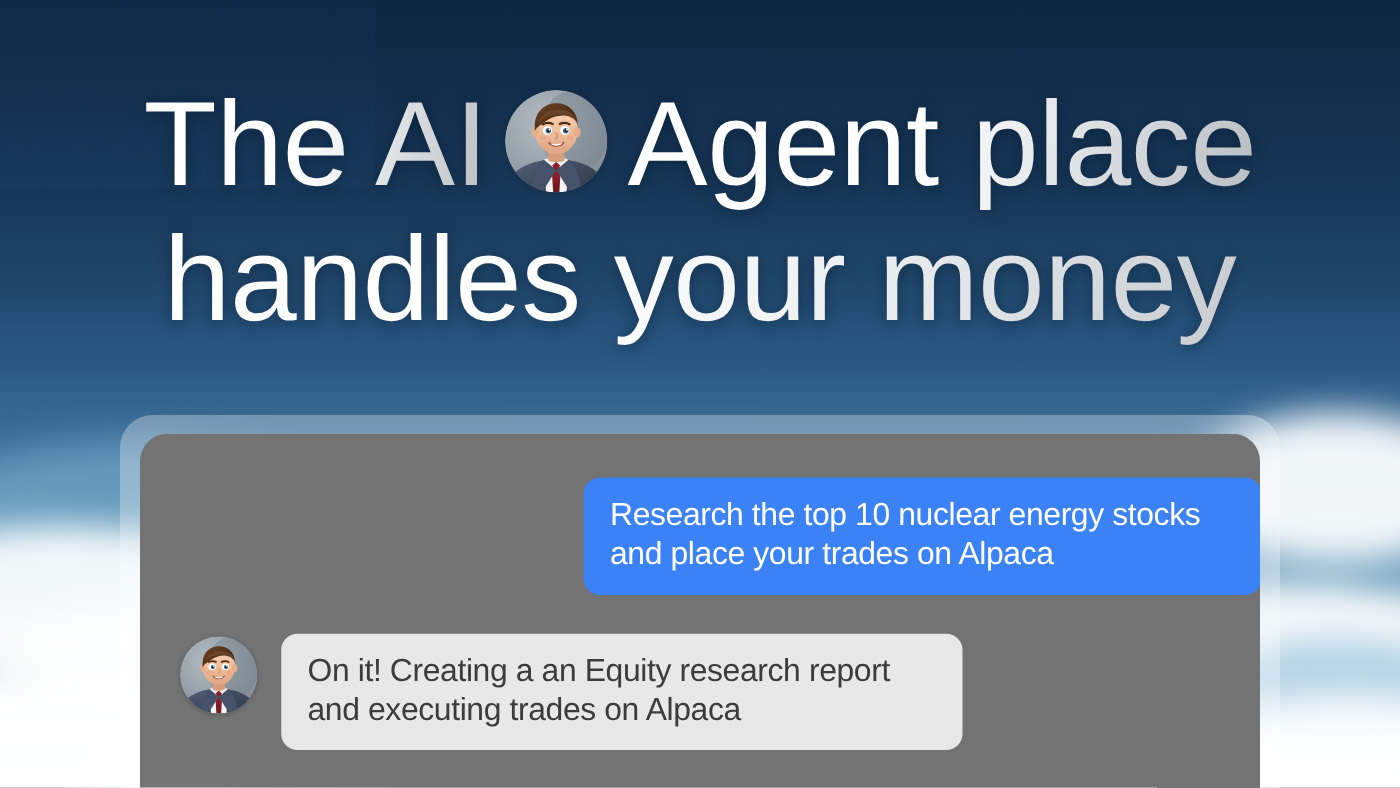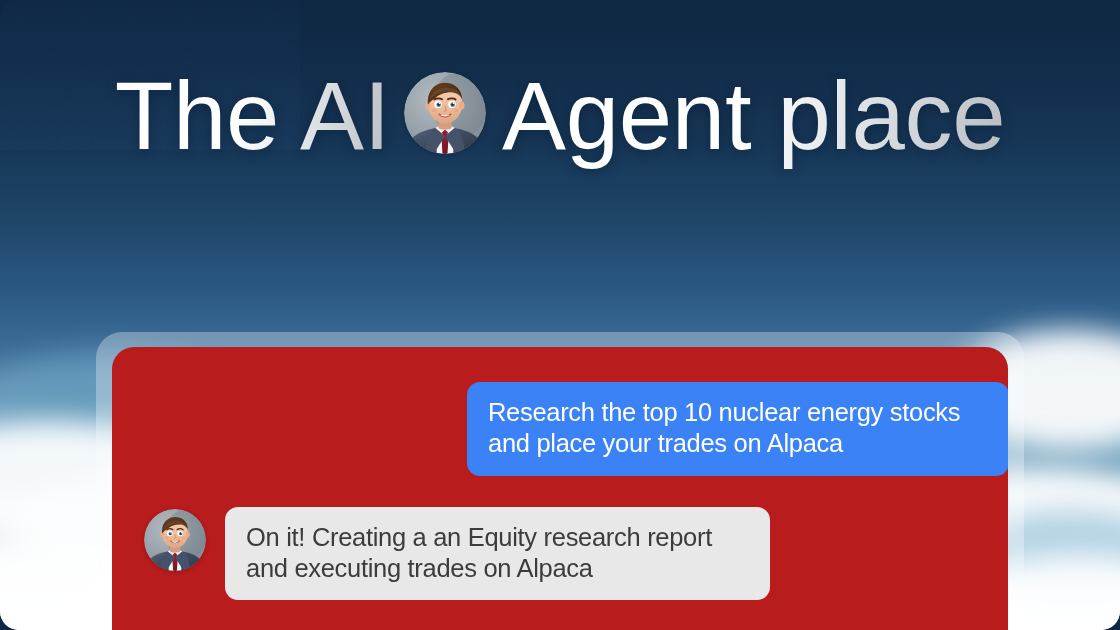--- a/index.html
+++ b/index.html
@@ -4,21 +4,21 @@
 <style>
   * { margin:0; padding:0; box-sizing:border-box; }
   html, body { width:1120px; height:630px; overflow:hidden; }
   body {
     font-family: "Liberation Sans", sans-serif;
     background:#0d2744;
     position:relative;
   }
 
   
-  #stage { position:absolute; inset:0; width:1120px; height:630px; overflow:hidden;border-radius:19px; }
+  #stage { position:absolute; inset:0; width:1120px; height:630px; overflow:hidden; }
 
   .sky {
     position:absolute; inset:0;
     background:
       linear-gradient(to bottom,
         #0e2742 0%,
         #112c49 10%,
         #163555 22%,
         #1e4467 34%,
         #2a5883 46%,
@@ -106,21 +106,21 @@
     background:rgba(255,255,255,0.30);
     border-radius:26px 26px 0 0;
     backdrop-filter:blur(6px);
     -webkit-backdrop-filter:blur(6px);
     z-index:6;
   }
   .card {
     position:absolute;
     left:112px; top:347px;
     width:896px; height:283px;
-    background:#b91c1c;
+    background:#737373;
     border-radius:22px 22px 0 0;
     z-index:7;
     padding:35px 0 0 0;
     overflow:hidden;
   }
 
   .msg-row { display:flex; padding:0 0 0 0; }
   .msg-row.user { justify-content:flex-end; padding-right:0; }
   .msg-row.agent { justify-content:flex-start; padding-left:32px; margin-top:31px; }
 
@@ -258,20 +258,21 @@
             <path d="M44 52.2 C47 55 53 55 56 52.2 L56 52 C52 53 48 53 44 52.2 Z" fill="#ffffff"></path>
 
             <ellipse cx="36.5" cy="46.5" rx="3.4" ry="2.2" fill="#e29878" opacity="0.4"></ellipse>
             <ellipse cx="63.5" cy="46.5" rx="3.4" ry="2.2" fill="#e29878" opacity="0.4"></ellipse>
           </g>
         </svg>
       </span>
 
       <span class="hl-seg">Agent place</span>
     </div>
+    <span class="hl-line">handles your money</span>
   </div>
 
   <div class="card-frame"></div>
 
   <div class="card">
 
     <div class="msg-row user">
       <div class="bubble bubble-user">
         <p>Research the top 10 nuclear energy stocks and place your trades on Alpaca</p>
       </div>

